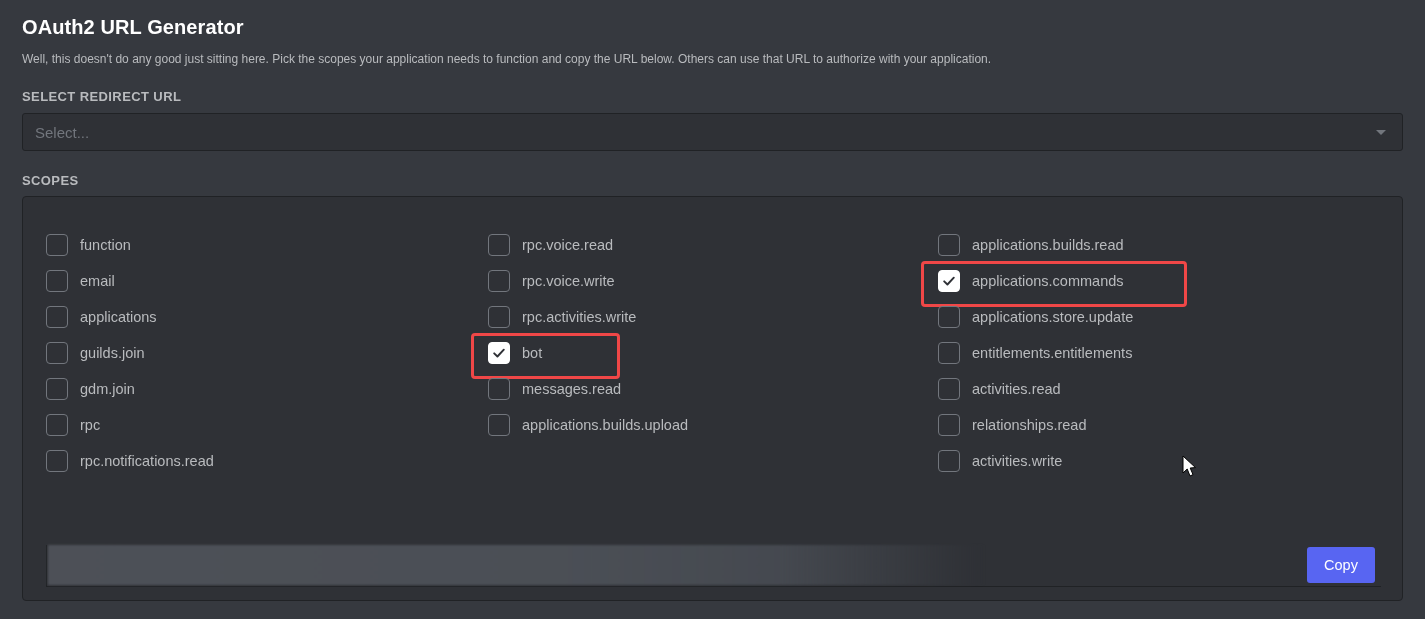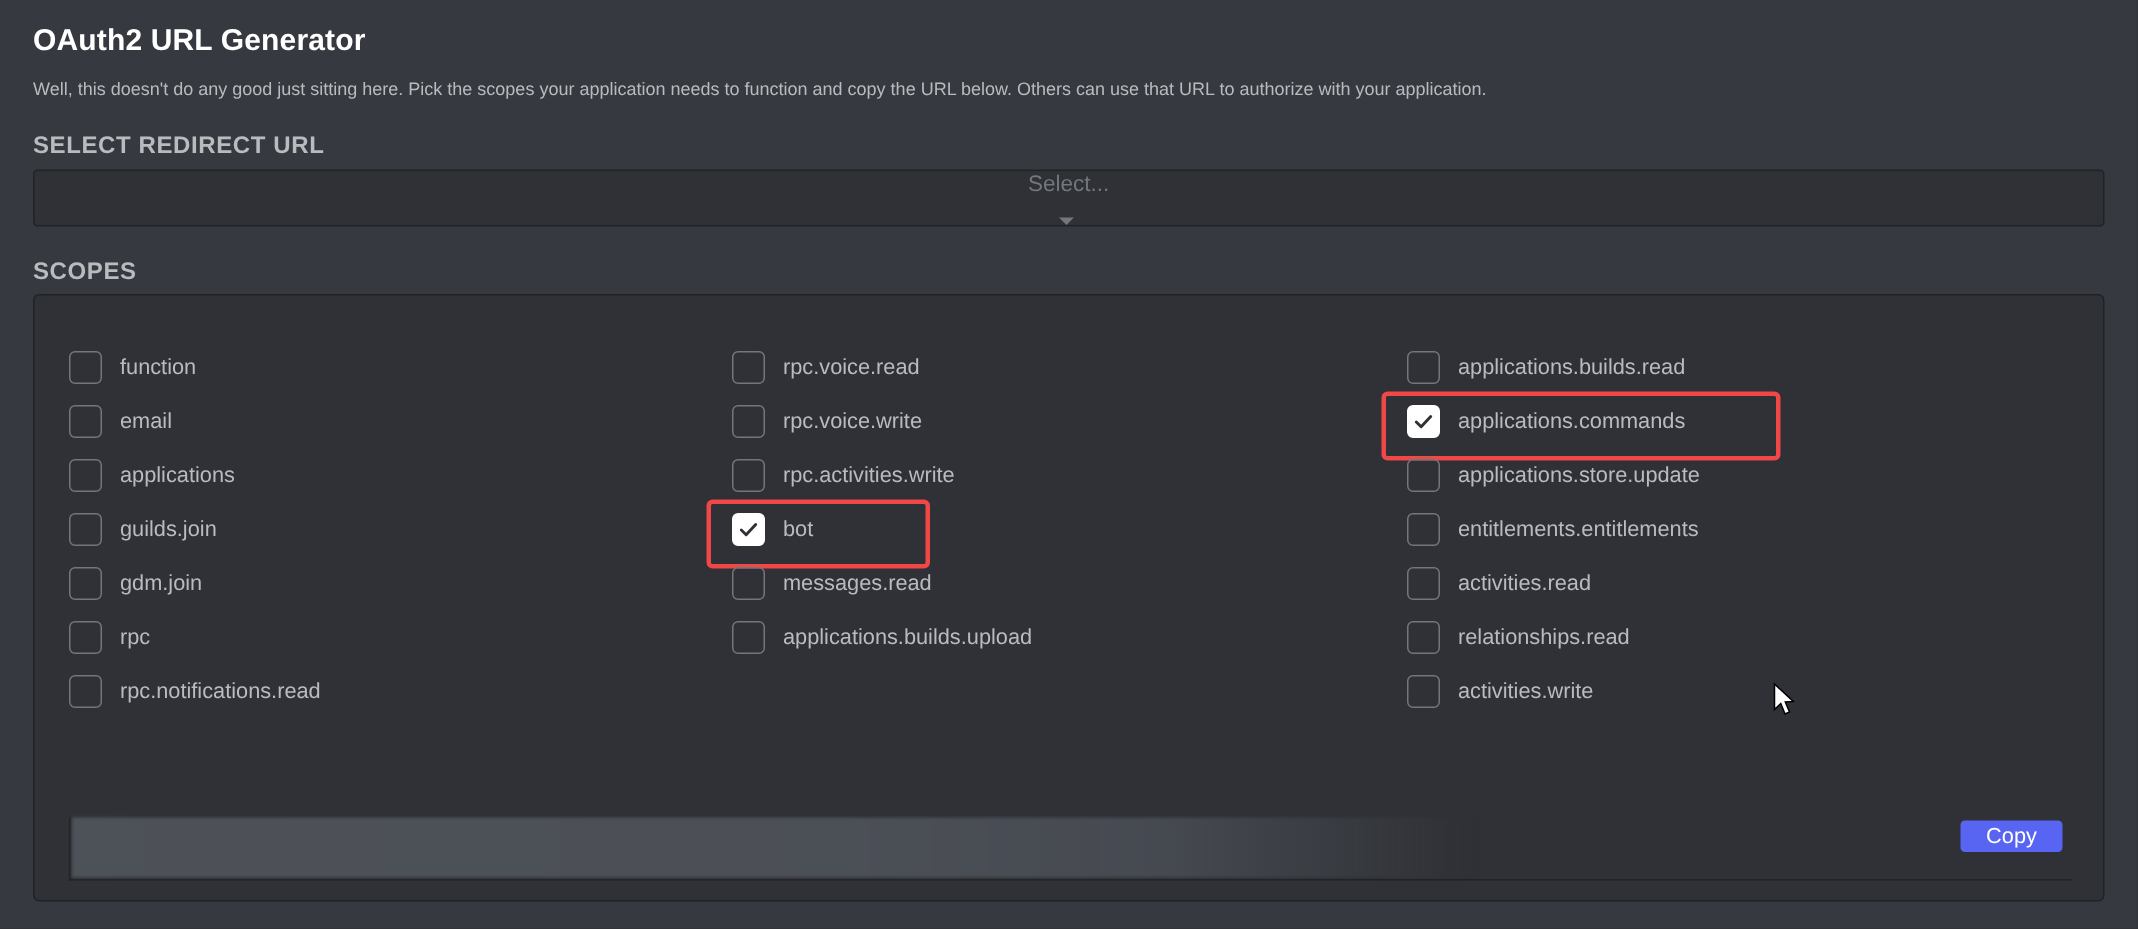--- a/index.html
+++ b/index.html
@@ -40,21 +40,21 @@
     top: 49px;
     font-size: 12px;
     line-height: 20px;
     color: #b9bbbe;
     white-space: nowrap;
   }
 
   
   .field-label {
     position: absolute;
-    font-size: 16px;
+    font-size: 13px;
     font-weight: 700;
     letter-spacing: 0.4px;
     color: #b9bbbe;
     text-transform: uppercase;
   }
   .label-redirect { left: 22px; top: 89px; }
   .label-scopes   { left: 22px; top: 173px; }
 
   
   .select-box {
@@ -63,21 +63,20 @@
     top: 113px;
     width: 1381px;
     height: 38px;
     background: #2f3136;
     border: 1px solid #202225;
     border-radius: 3px;
     display: flex;
     align-items: center;
     padding: 0 12px;
     cursor: pointer;
-    flex-direction: column;
   }
   .select-placeholder {
     font-size: 15px;
     color: #72767d;
     flex: 1;
   }
   .caret-down {
     width: 0; height: 0;
     border-left: 5px solid transparent;
     border-right: 5px solid transparent;
@@ -192,21 +191,21 @@
       rgba(54,57,63,0.15) 98%,
       rgba(54,57,63,0) 100%);
     filter: blur(1.2px);
   }
 
   .copy-btn {
     position: absolute;
     right: 6px;
     top: 2px;
     width: 68px;
-    height: 21px;
+    height: 36px;
     background: #5865f2;
     color: #ffffff;
     border: none;
     border-radius: 3px;
     font-family: "Liberation Sans", sans-serif;
     font-size: 14.5px;
     cursor: pointer;
   }
 
   

